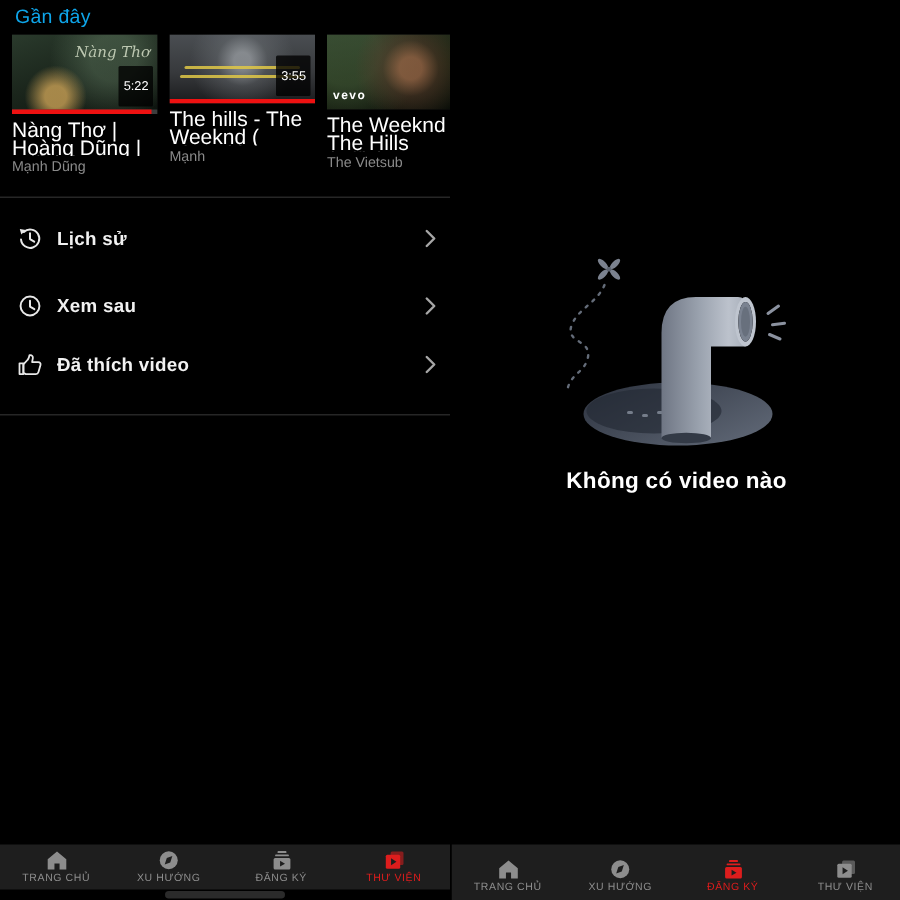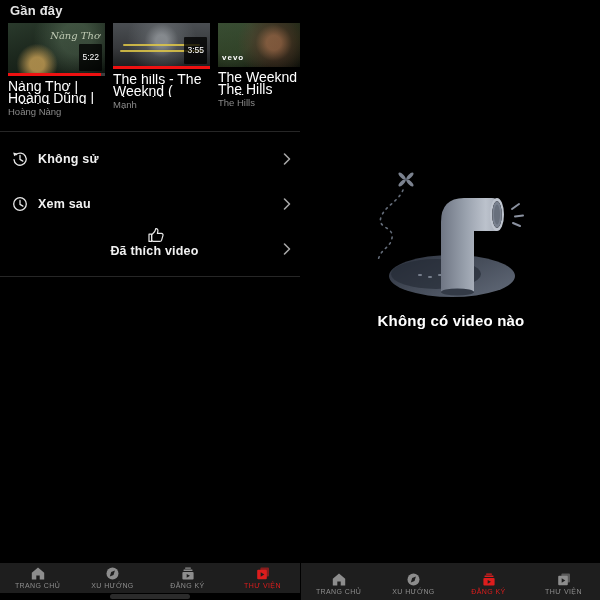--- a/index.html
+++ b/index.html
@@ -3,33 +3,33 @@
 <meta charset="utf-8">
 <style>
   * { margin:0; padding:0; box-sizing:border-box; }
   html,body { background:#000; }
   body { font-family:"Liberation Sans", sans-serif; }
   .screen { position:relative; width:600px; height:600px; background:#000; display:flex; overflow:hidden; }
   .panel { position:relative; width:300px; height:600px; background:#000; overflow:hidden; }
   .panel.right { border-left:1px solid #000; }
 
   
-  .section-header { position:absolute; left:10px; color:#e5e5e5; font-size:13px; font-weight:bold; letter-spacing:.2px; }
+  .section-header { position:absolute; left:10px; color:#0ea5e9; font-size:13px; font-weight:normal; letter-spacing:.2px; }
   .hdr-recent { top:3px; }
   .hdr-playlists { top:281px; }
 
   .video-card { position:absolute; top:23px; }
   .vc-0 { left:8px;   width:97px; }
   .vc-1 { left:113px; width:97px; }
   .vc-2 { left:218px; width:90px; }
 
   .thumb { position:relative; width:100%; overflow:hidden; background:#111; }
   .vc-0 .thumb { height:53px; }
   .vc-1 .thumb { height:46px; }
-  .vc-2 .thumb { height:44px; }
+  .vc-2 .thumb { height:50px; }
 
   .thumb-art { position:absolute; inset:0; }
   .art-0 { background:
       radial-gradient(circle at 30% 78%, rgba(214,170,90,.75) 0 9%, rgba(214,170,90,0) 26%),
       radial-gradient(circle at 70% 30%, rgba(120,150,120,.35) 0 20%, rgba(0,0,0,0) 55%),
       linear-gradient(160deg,#2a3a2c 0%, #1b261c 45%, #0c120d 100%); }
   .art-1 { background:
       radial-gradient(circle at 50% 38%, rgba(190,195,200,.55) 0 10%, rgba(120,125,130,.35) 30%, rgba(0,0,0,0) 62%),
       linear-gradient(180deg,#4a4e52 0%, #37393c 55%, #1a1b1d 100%); }
   .art-2 { background:
@@ -48,21 +48,21 @@
 
   .vc-meta { margin-top:5px; }
   .vc-title { color:#fff; font-size:14px; line-height:11.5px; font-weight:500; max-height:23px; overflow:hidden; }
   .vc-channel { color:#8a8a8a; font-size:9.5px; margin-top:2px; }
 
   .divider { position:absolute; left:0; width:300px; height:1px; background:#262626; }
   .div-1 { top:131px; }
   .div-2 { top:276px; }
 
   .menu-item { position:absolute; left:0; width:300px; height:45px; display:flex; align-items:center; }
-  .mi-0 { top:136px; } .mi-1 { top:181px; } .mi-2 { top:226px;flex-direction:column; }
+  .mi-0 { top:136px; } .mi-1 { top:181px; } .mi-2 { top:220px; }
   .mi-icon { width:18px; height:18px; margin-left:11px; display:flex; align-items:center; justify-content:center; }
   .mi-label { color:#f1f1f1; font-size:12.5px; font-weight:bold; margin-left:9px; letter-spacing:.2px; }
   .mi-chevron { position:absolute; right:9px; top:50%; transform:translateY(-50%); display:flex; }
 
   
   .illustration { position:absolute; left:65px; top:160px; }
   .empty-message { position:absolute; top:312px; left:0; width:300px; text-align:center; color:#fff; font-size:15px; font-weight:bold; letter-spacing:.2px; }
 
   
   .nav { position:absolute; left:0; bottom:0; width:300px; height:37px; background:#1e1e1e; }
@@ -89,21 +89,21 @@
       <div class="thumb">
         <div class="thumb-art art-0"></div>
         <div class="script-overlay">Nàng Thơ</div>
         <div class="duration">5:22</div>
         <div class="progress-track">
           <div class="progress-fill" style="width: 96%;"></div>
         </div>
       </div>
       <div class="vc-meta">
         <div class="vc-title">Nàng Thơ | Hoàng Dũng | Official MV</div>
-        <div class="vc-channel">Hoàng Nàng</div>
+        <div class="vc-channel">Mạnh Dũng</div>
       </div>
     </div>
 
     <div class="video-card vc-1">
       <div class="thumb">
         <div class="thumb-art art-1"></div>
         <div class="subline s1"></div>
         <div class="subline s2"></div>
         <div class="duration">3:55</div>
         <div class="progress-track">
@@ -116,35 +116,35 @@
       </div>
     </div>
 
     <div class="video-card vc-2">
       <div class="thumb">
         <div class="thumb-art art-2"></div>
         <div class="vevo-badge">vevo</div>
       </div>
       <div class="vc-meta">
         <div class="vc-title">The Weeknd - The Hills (Offici</div>
-        <div class="vc-channel">The Hills</div>
+        <div class="vc-channel">The Vietsub</div>
       </div>
     </div>
 
     <div class="divider div-1"></div>
 
     <div class="menu-item mi-0">
       <span class="mi-icon">
         <svg width="18" height="18" viewBox="0 0 18 18" fill="none">
           <path d="M4.9,4.7 A6.1,6.1 0 1 1 3,9.6" stroke="#e8e8e8" stroke-width="1.3" fill="none" stroke-linecap="round"></path>
           <path d="M2.2,2.6 L6.2,3.4 L3.2,6.3 Z" fill="#e8e8e8"></path>
           <path d="M9,5.4 V9.4 L11.8,11.1" stroke="#e8e8e8" stroke-width="1.3" fill="none" stroke-linecap="round" stroke-linejoin="round"></path>
         </svg>
       </span>
-      <span class="mi-label">Không sử</span>
+      <span class="mi-label">Lịch sử</span>
       <span class="mi-chevron">
         <svg width="8" height="13" viewBox="0 0 8 13">
             <polyline points="1.5,1.5 6.5,6.5 1.5,11.5" fill="none" stroke="#a6a6a6" stroke-width="1.6" stroke-linecap="round" stroke-linejoin="round"></polyline>
           </svg>
       </span>
     </div>
 
     <div class="menu-item mi-1">
       <span class="mi-icon">
         <svg width="18" height="18" viewBox="0 0 18 18" fill="none">

